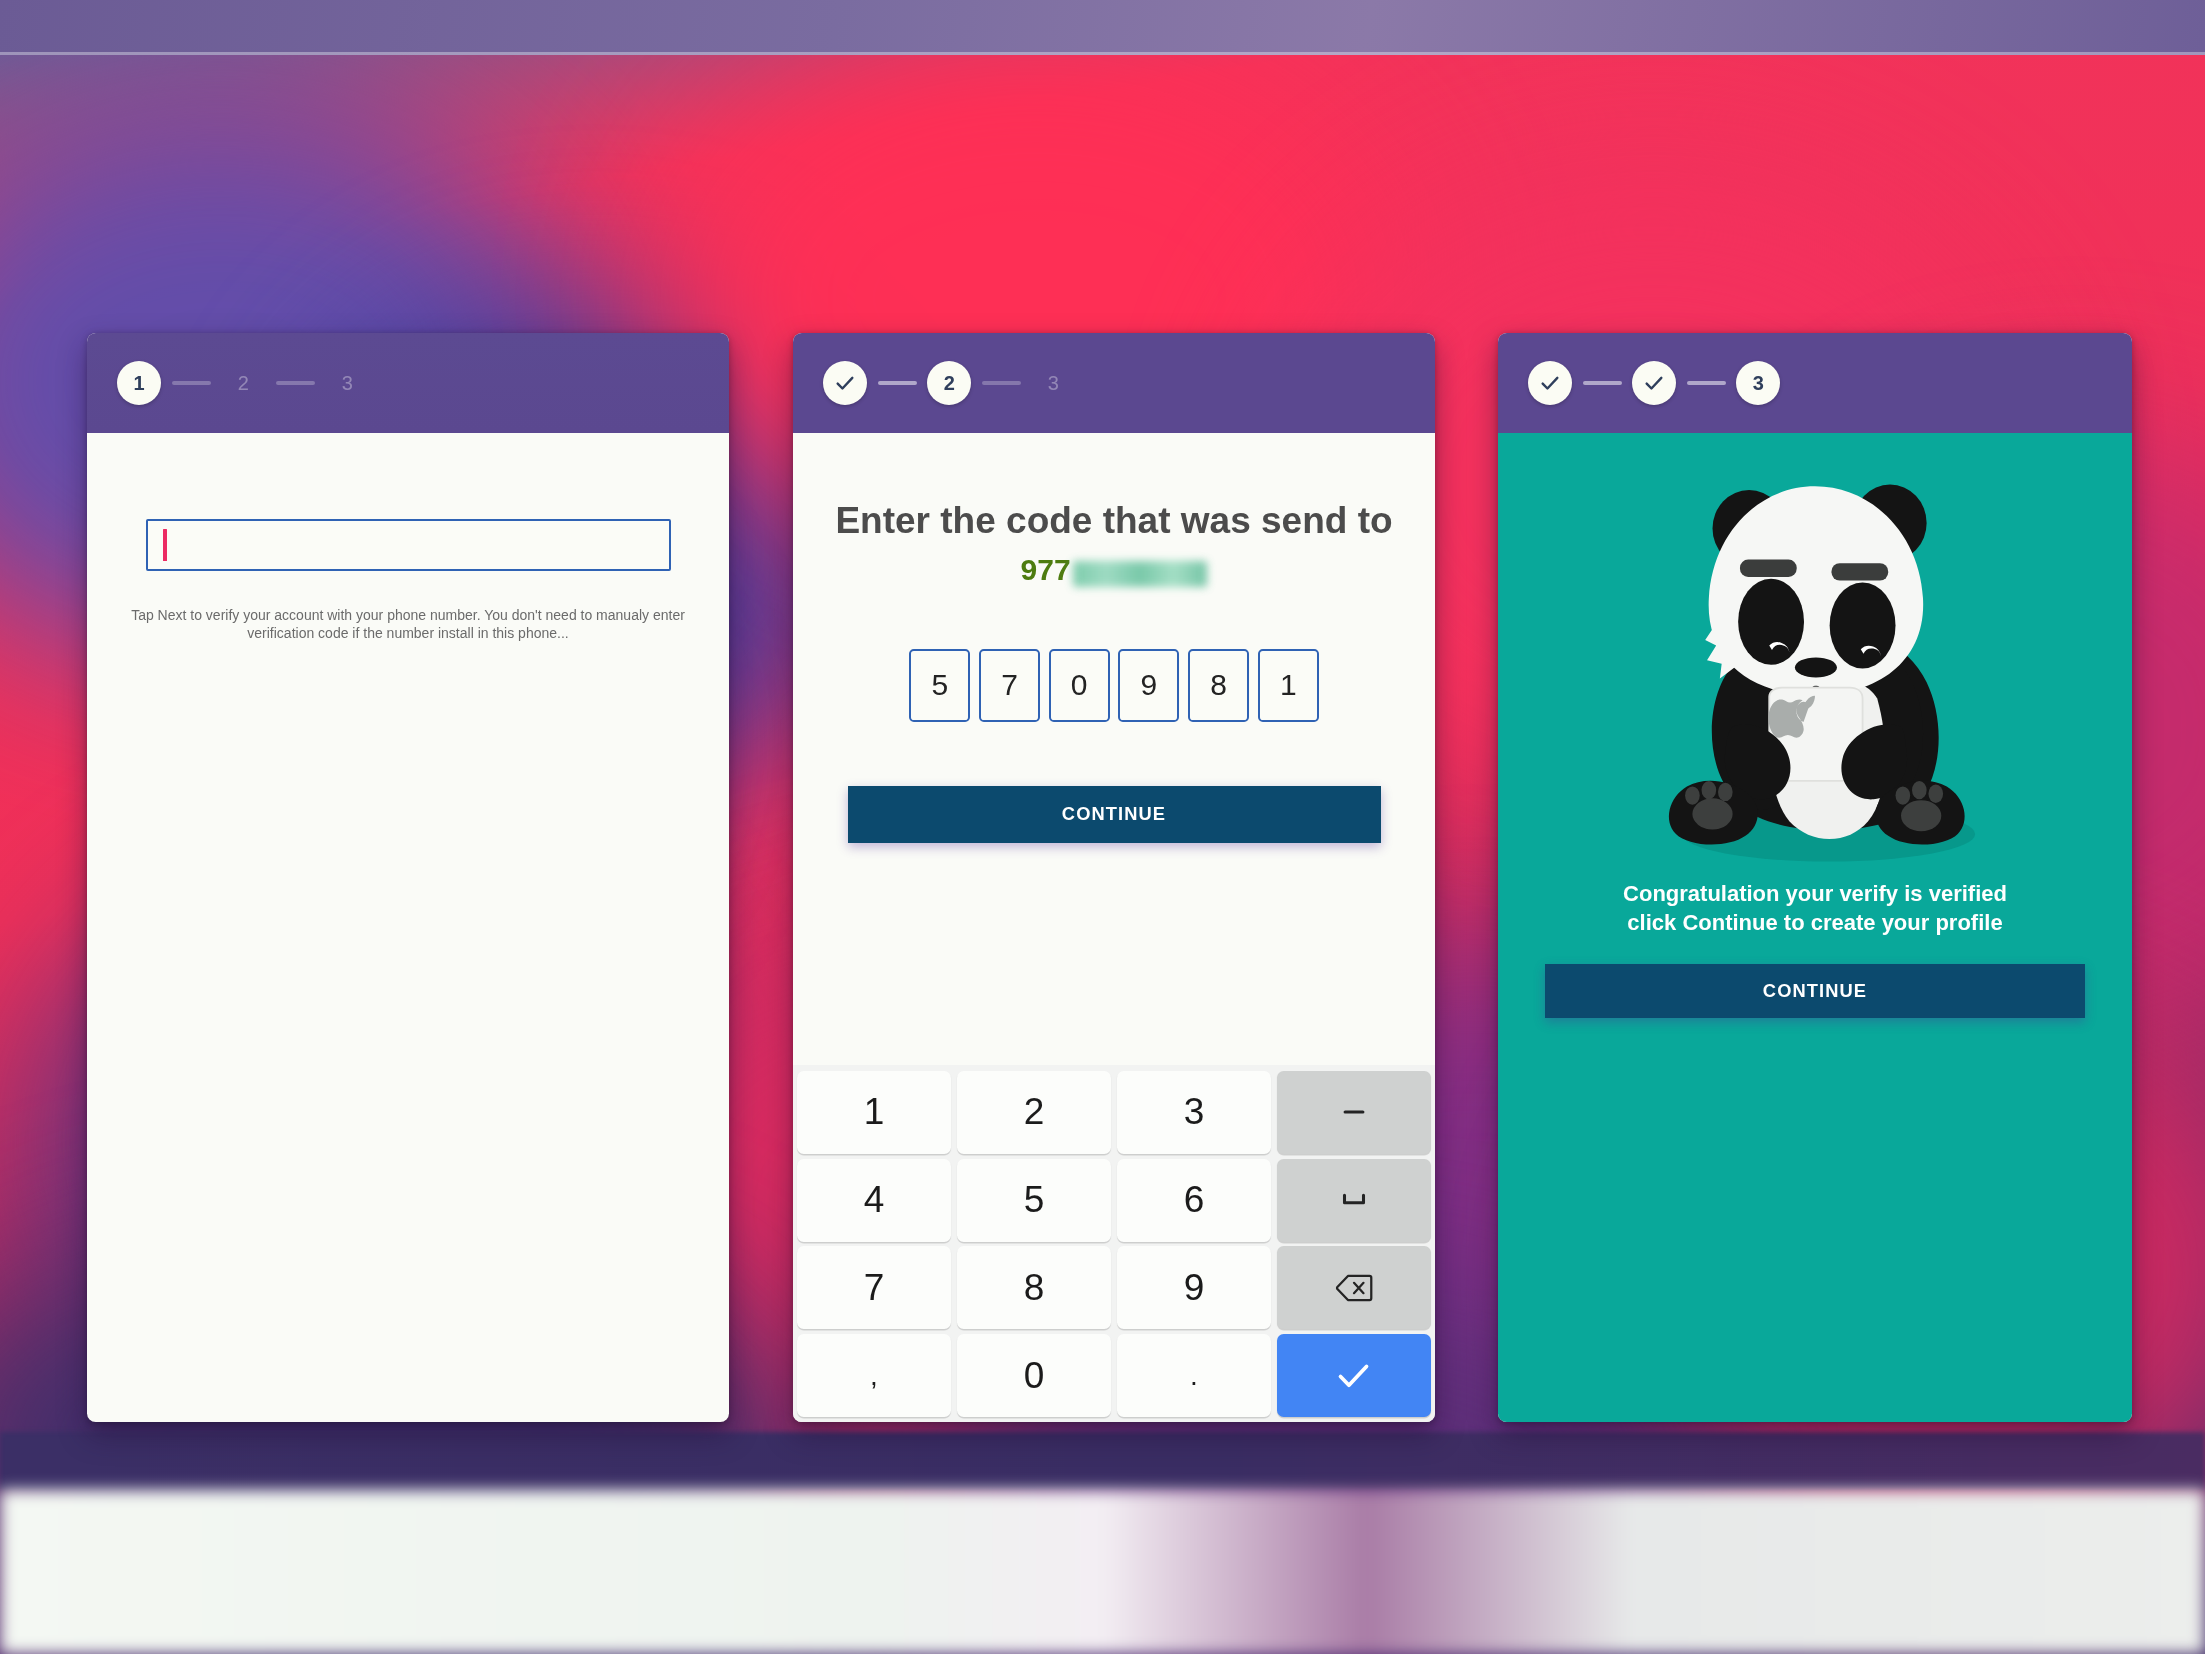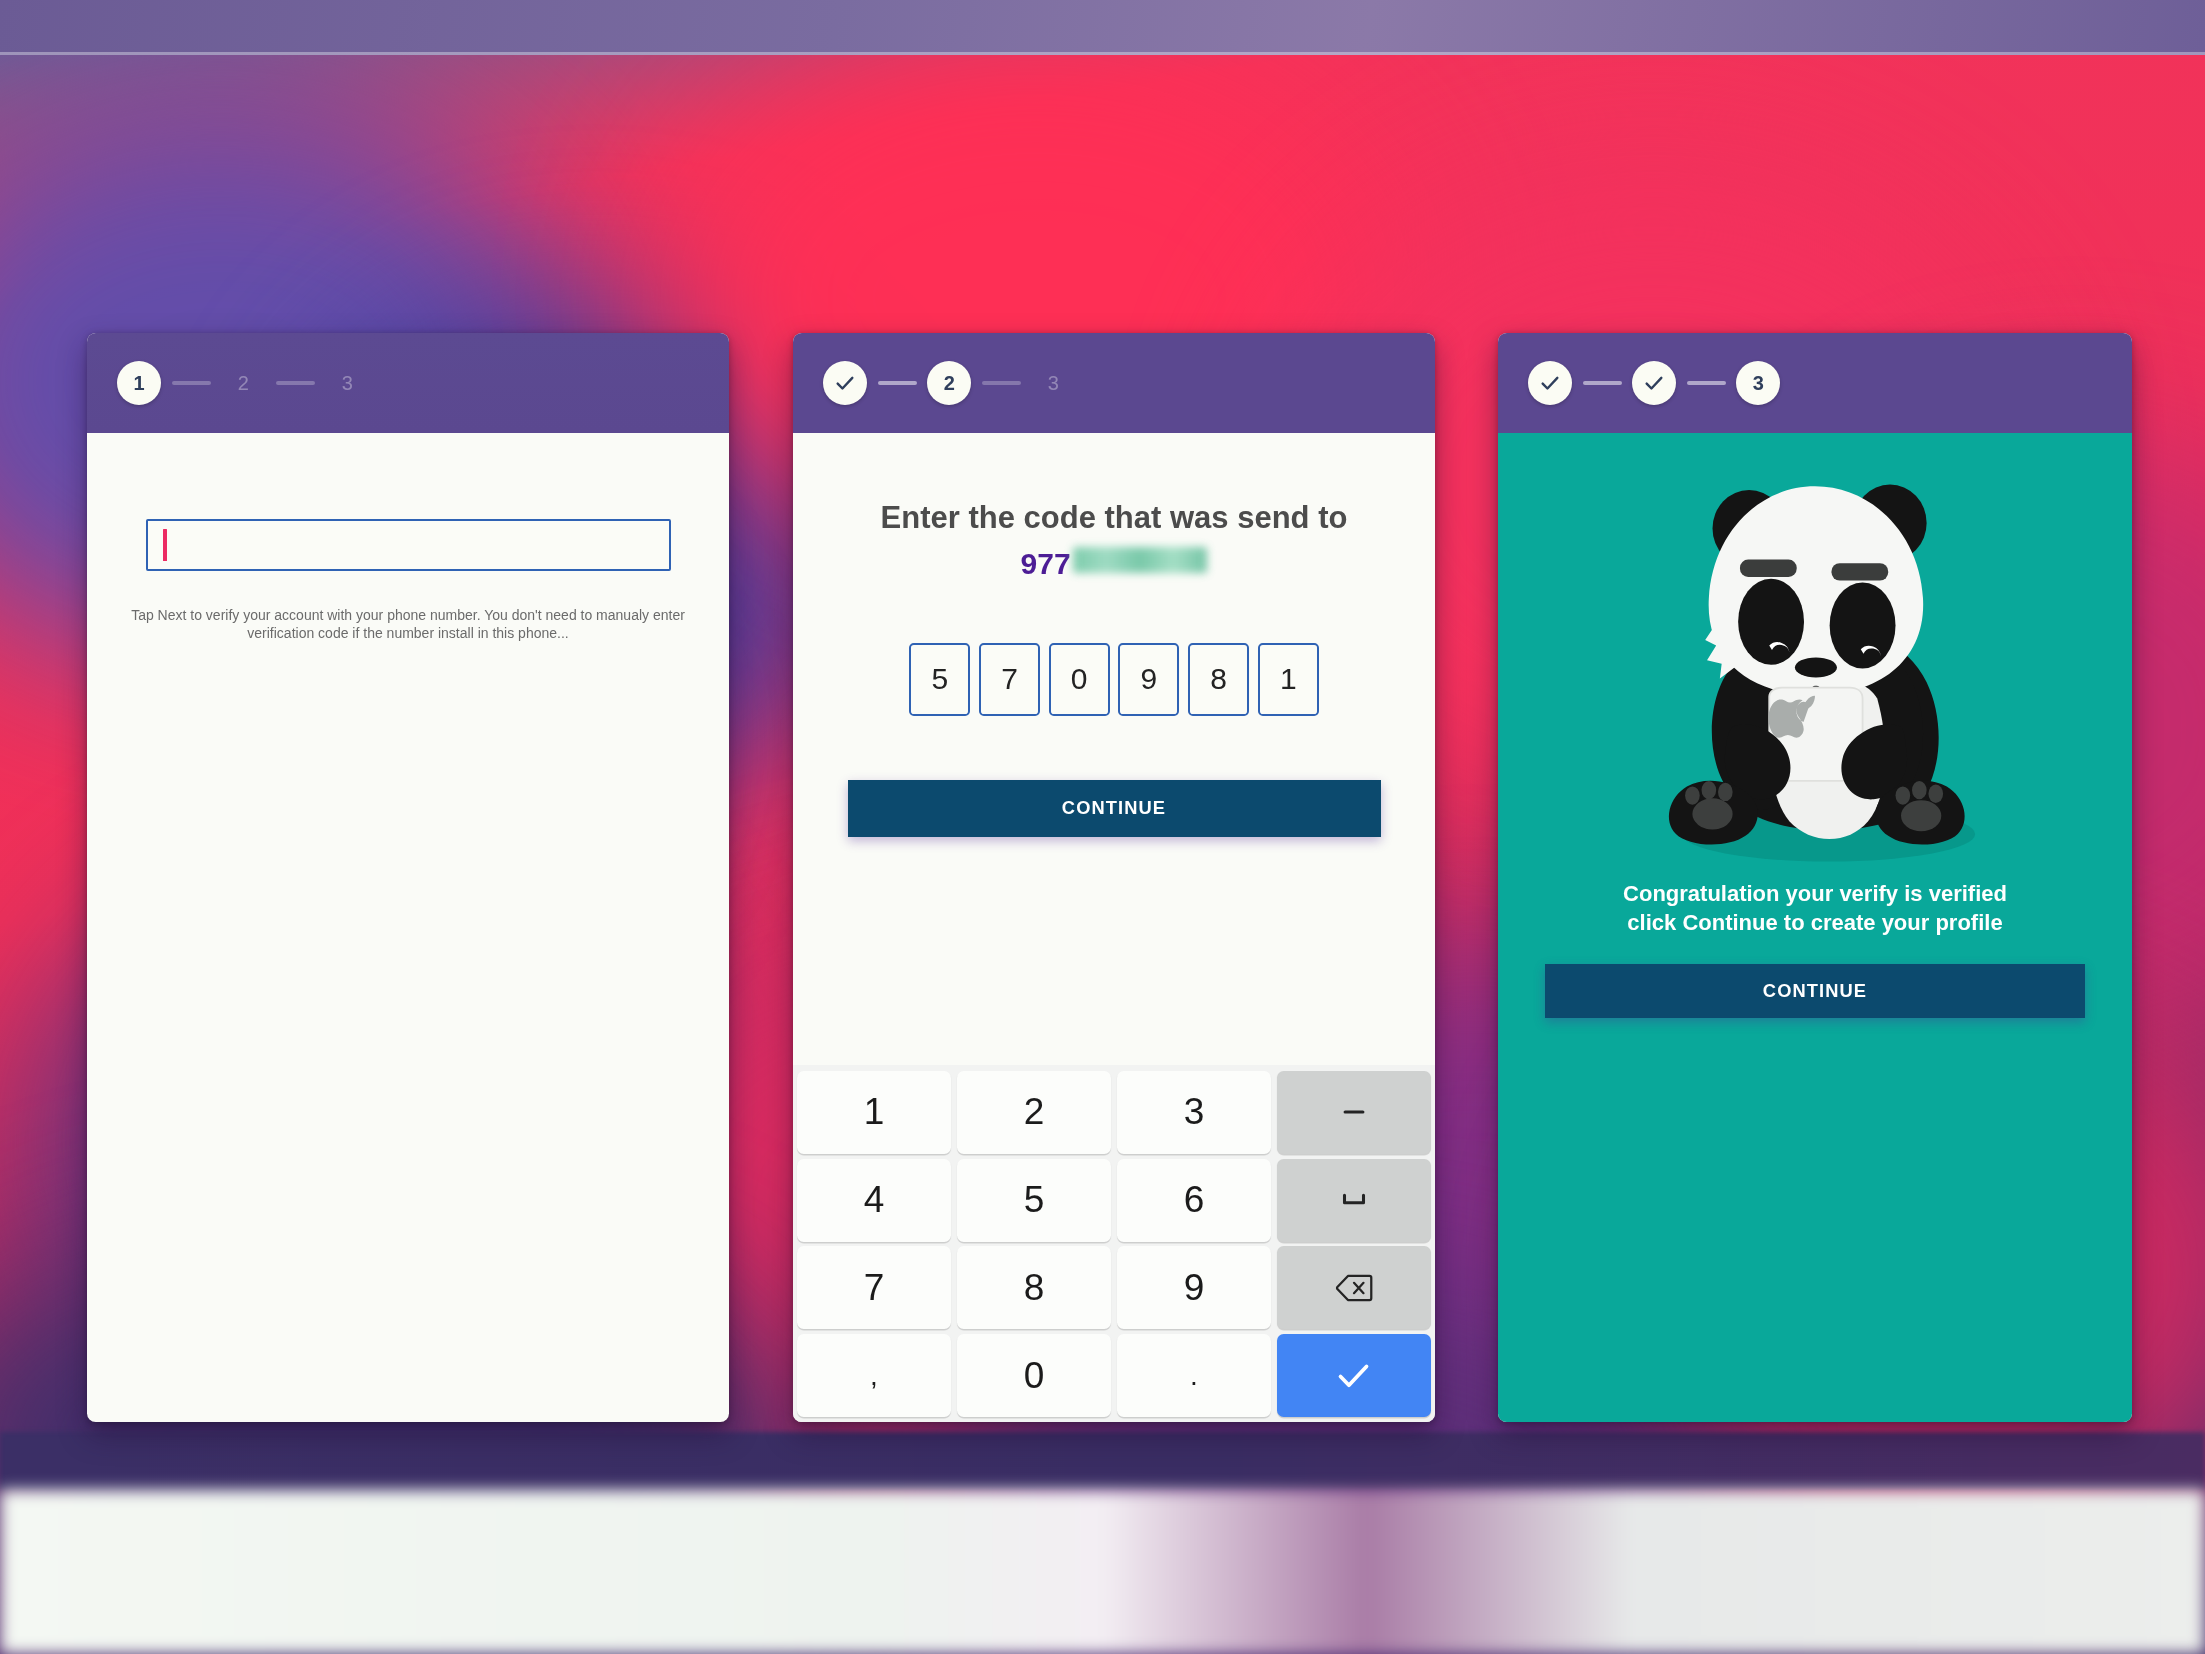--- a/index.html
+++ b/index.html
@@ -112,24 +112,24 @@
 
   .pbtn {
     display:flex; align-items:center; justify-content:center;
     background:#0c4a6e; border-radius:0; color:#fff;
     font-weight:700; letter-spacing:1.1px;
     box-shadow:0 4.3px 10.6px rgba(80,40,150,.33);
   }
   #next-btn { width:562px; height:60px; margin:105px auto 0; font-size:20px; }
 
   
-  .title2 { font-size:31px; font-weight:700; color:#4c4c4c; text-align:center; margin-top:67px; }
+  .title2 { font-size:37px; font-weight:700; color:#4c4c4c; text-align:center; margin-top:67px; }
   .phonenum {
     margin-top:10.6px; text-align:center; font-size:30px; font-weight:700;
-    color:#4c1d95; display:flex; justify-content:center; align-items:flex-start; gap:0;
+    color:#4d7c0f; display:flex; justify-content:center; align-items:flex-end; gap:0;
   }
   .blurred-num {
     display:inline-block; width:134px; height:26px; margin-left:2.9px;
     background:linear-gradient(90deg,#68c49f,#8fd6ba,#63c09c,#96dabd,#5ebb98);
     filter:blur(4.3px); border-radius:2.9px; opacity:.85;
   }
   .otp-row { display:flex; justify-content:center; gap:8.7px; margin-top:62px; }
   .otp-box {
     width:61px; height:73px; border:2.4px solid #2f62b4; border-radius:4.8px;
     background:#fbfcf7; display:flex; align-items:center; justify-content:center;

